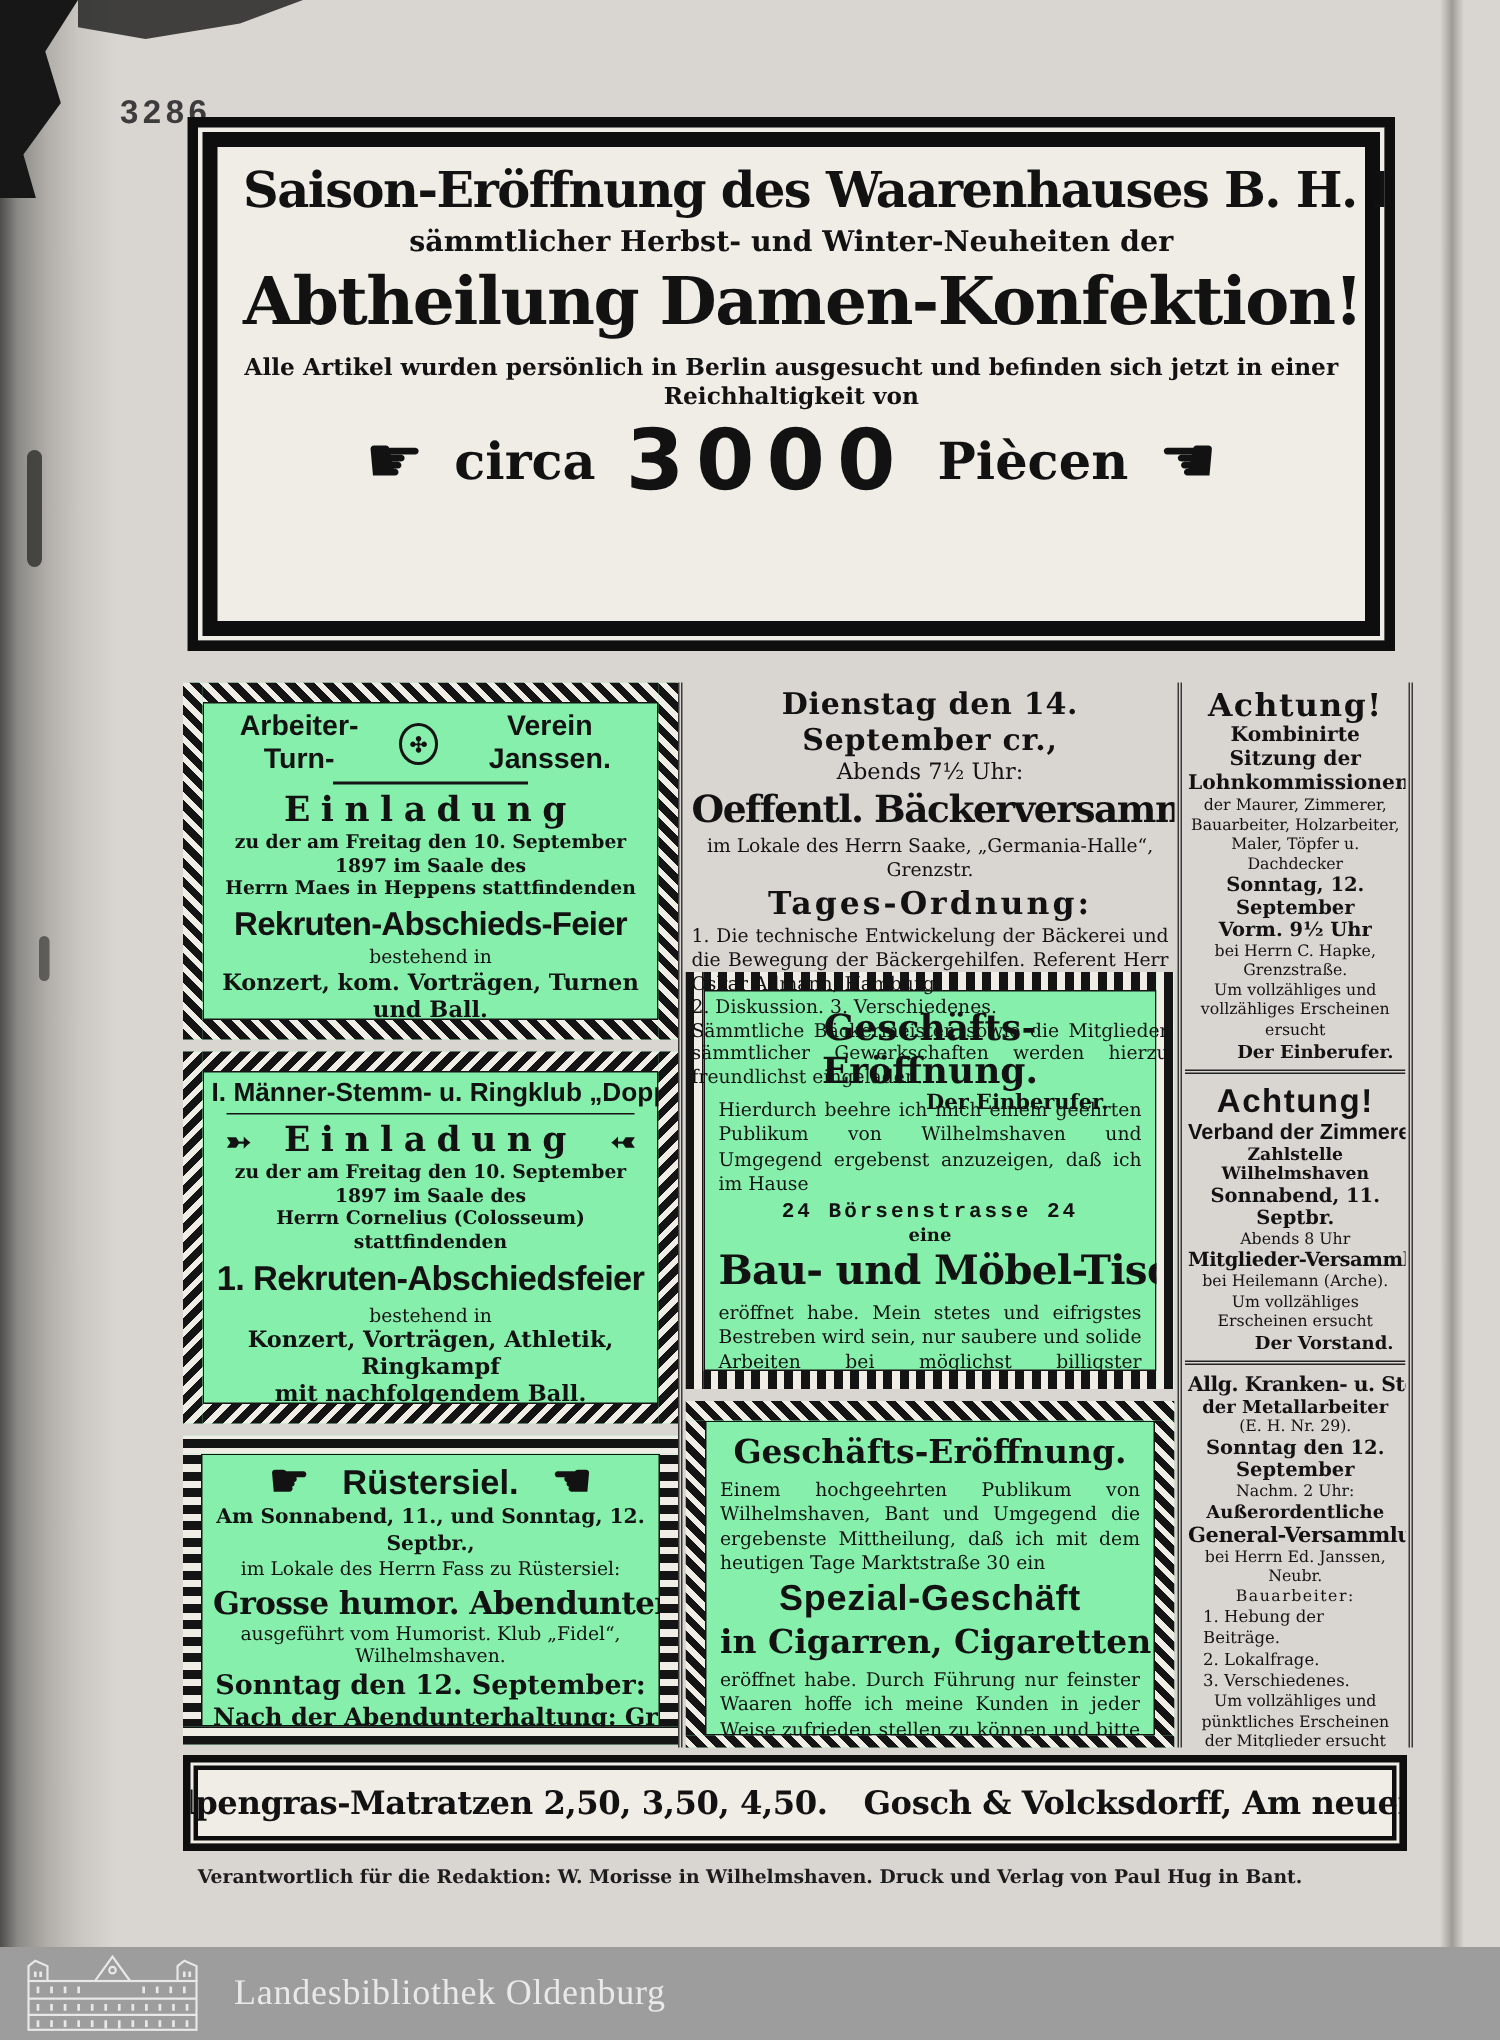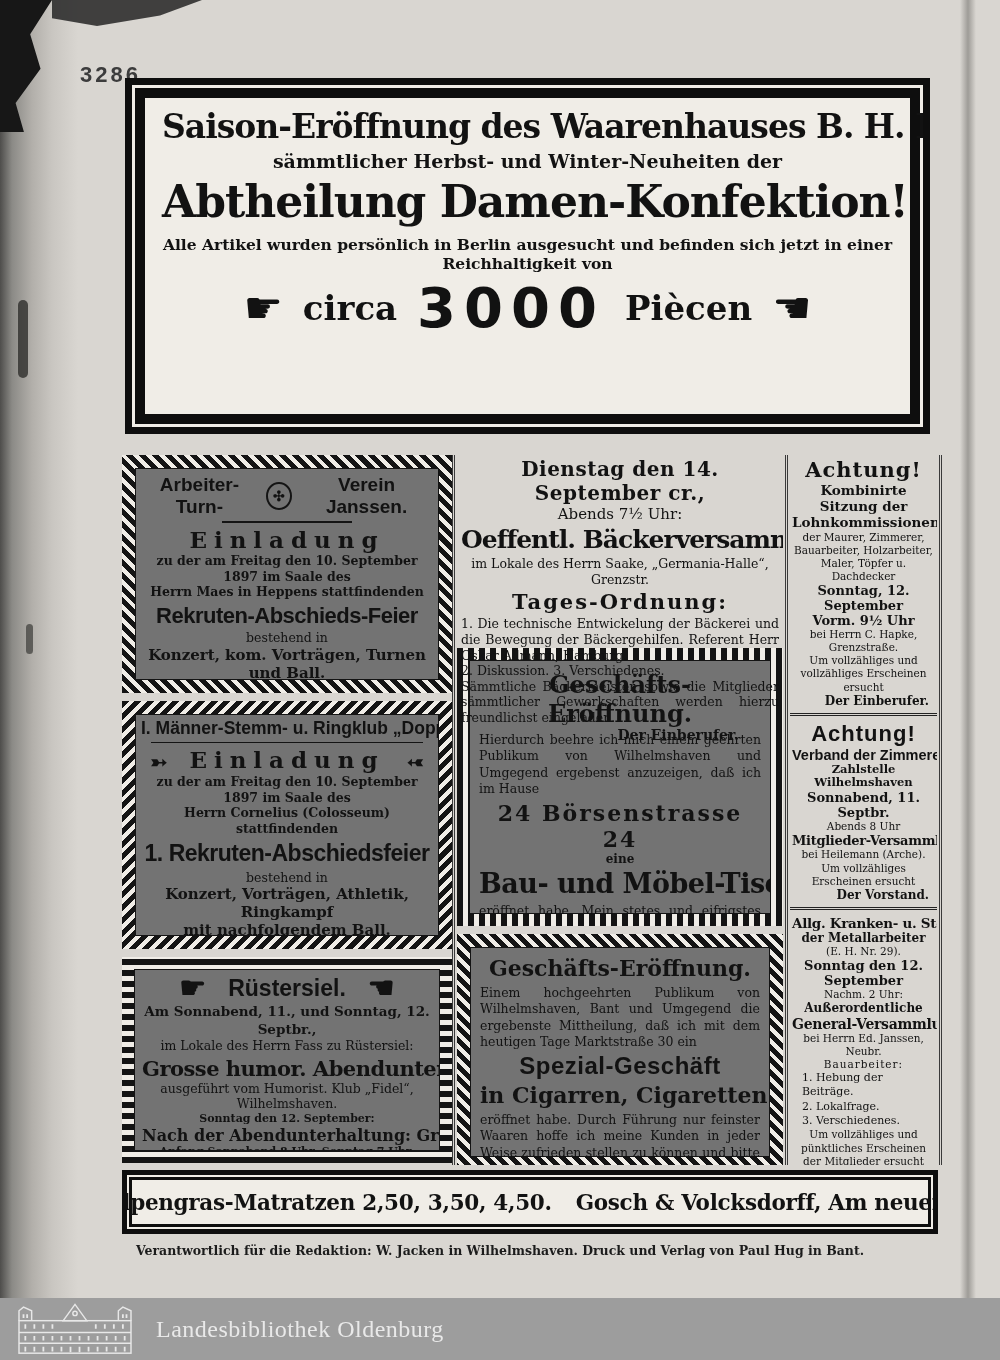--- a/index.html
+++ b/index.html
@@ -16,21 +16,21 @@
   .top-smudge{position:absolute;left:52px;top:0;width:150px;height:26px;background:#242424;
     clip-path:polygon(0 0,100% 0,72% 60%,30% 100%,0 70%);opacity:.85;}
   .edge-blot{position:absolute;left:18px;top:300px;width:10px;height:78px;background:#2e2e2c;border-radius:6px;opacity:.8;}
   .edge-blot2{position:absolute;left:26px;top:624px;width:7px;height:30px;background:#3a3a38;border-radius:4px;opacity:.7;}
   .right-streak{position:absolute;left:960px;top:0;width:16px;height:1298px;
     background:linear-gradient(90deg,rgba(120,118,114,0) 0,rgba(110,108,104,.55) 50%,rgba(120,118,114,0) 100%);}
   .page-number{position:absolute;left:80px;top:34px;font-family:Liberation Sans, sans-serif;
     font-weight:bold;font-size:22px;letter-spacing:3px;color:#3c3c3c;margin-top:28px;}
   
   .c{text-align:center;} .b{font-weight:bold;}
-  .ad{background:#737373;box-sizing:border-box;overflow:hidden;}
+  .ad{background:#86efac;box-sizing:border-box;overflow:hidden;}
   .inner-line{box-shadow:inset 0 0 0 1px #141414;}
   .b-cross{border:13px solid #141414;border-image:repeating-linear-gradient(45deg,#141414 0 5px,#f0ede7 5px 9px) 13;}
   .b-star{border:13px solid #141414;border-image:repeating-linear-gradient(135deg,#141414 0 5px,#f0ede7 5px 9px) 13;}
   .b-chain{border:12px solid #141414;border-image:repeating-linear-gradient(90deg,#141414 0 6px,#f0ede7 6px 11px) 12;}
   .b-chainv{border:12px solid #141414;border-image:repeating-linear-gradient(0deg,#141414 0 6px,#f0ede7 6px 11px) 12;}
   .vrule{position:absolute;top:455px;height:710px;border-left:3px double #3a3a3a;}
   .rsep{border-top:3px double #222;margin:3px 0;}
   .thin-rule{border-top:1.5px solid #141414;}
   
   .banner{position:absolute;left:125px;top:78px;width:805px;height:356px;background:#f0ede7;
@@ -56,42 +56,42 @@
   .ad-heppens{height:238px;padding:4px 6px;}
   .hp-club{display:flex;justify-content:center;align-items:center;gap:8px;
     font-family:"Liberation Sans",sans-serif;font-weight:bold;font-size:19px;margin-top:2px;}
   .emblem{display:inline-flex;justify-content:center;align-items:center;width:24px;height:24px;
     border:2px solid #141414;border-radius:50%;font-size:14px;font-weight:bold;}
   .hp-rule{width:130px;border-top:2px solid #141414;margin:3px auto;}
   .sp-head{font-size:23px;font-weight:bold;letter-spacing:7px;margin-top:2px;}
   .small-line{font-size:12.5px;line-height:1.25;}
   .hp-title{font-family:"Liberation Sans",sans-serif;font-weight:bold;font-size:22px;letter-spacing:-.5px;margin:3px 0 1px 0;white-space:nowrap;}
   .mid-line{font-size:15px;font-weight:bold;}
-  .tiny-b{font-size:11px;font-weight:bold;line-height:1.3;}
+  .tiny-b{font-size:18px;font-weight:bold;line-height:1.3;}
   .ad-eiche{height:248px;margin-top:8px;padding:4px 6px;}
   .de-club{font-family:"Liberation Sans",sans-serif;font-weight:bold;font-size:17.5px;text-align:center;white-space:nowrap;}
   .orn{font-size:20px;vertical-align:middle;}
   .orn.flip{display:inline-block;transform:scaleX(-1);}
   .de-title{font-family:"Liberation Sans",sans-serif;font-weight:bold;font-size:23px;letter-spacing:-.5px;margin:3px 0;white-space:nowrap;}
   .ad-ruester{height:206px;margin-top:8px;padding:4px 8px;}
   .ru-head{font-family:"Liberation Sans",sans-serif;font-weight:bold;font-size:23px;display:flex;justify-content:center;align-items:center;gap:22px;}
   .ru-hand{font-size:30px;line-height:1;}
   .ru-main{font-size:21px;font-weight:bold;letter-spacing:-.5px;white-space:nowrap;margin:2px 0 0 0;}
   .ru-ball{font-size:16px;font-weight:bold;white-space:nowrap;}
   
   .ad-baecker{height:184px;padding:2px 4px;}
   .bk-date{font-size:20px;font-weight:bold;letter-spacing:.5px;}
   .bk-time{font-size:15px;font-weight:normal;}
   .bk-title{font-size:25px;font-weight:bold;letter-spacing:-1px;white-space:nowrap;margin:2px 0;}
   .bk-agenda{font-size:21px;font-weight:bold;letter-spacing:2px;margin:2px 0;}
   .just{text-align:justify;}
   .ad-plathe{height:278px;margin-top:5px;padding:8px 10px;}
   .ge-title{font-size:24px;font-weight:bold;margin-top:2px;}
   .ge-body{font-size:12.5px;line-height:1.3;margin-top:4px;}
-  .pl-addr{font-size:22px;font-weight:bold;letter-spacing:2px;margin-top:3px;}
+  .pl-addr{font-size:14px;font-weight:bold;letter-spacing:2px;margin-top:3px;font-family:Liberation Mono, monospace;}
   .pl-eine{font-size:12px;font-weight:bold;}
   .pl-main{font-size:27px;font-weight:bold;letter-spacing:-.5px;white-space:nowrap;margin:2px 0;}
   .ad-korn{height:236px;margin-top:8px;padding:6px 10px;}
   .ko-line1{font-family:"Liberation Sans",sans-serif;font-weight:bold;font-size:24px;letter-spacing:.5px;margin-top:2px;}
   .ko-line2{font-size:22px;font-weight:bold;white-space:nowrap;margin:2px 0;}
   
   .rad{padding:2px 2px;}
   .r-achtung{font-size:21px;font-weight:bold;letter-spacing:1px;}
   .r-b1{font-size:13.5px;font-weight:bold;line-height:1.2;}
   .r-sm{font-size:10.5px;line-height:1.25;}
@@ -279,21 +279,21 @@
 
   </div>
 
 </div>
 
 <div class="bottom-ad">
   <span class="ba-text">Große Alpengras-Matratzen 2,50, 3,50, 4,50.</span>
   <span class="ba-text">Gosch &amp; Volcksdorff, Am neuen Markt.</span>
 </div>
 
-<div class="imprint">Verantwortlich für die Redaktion: W. Jacken in Wilhelmshaven.   Druck und Verlag von Paul Hug in Bant.</div>
+<div class="imprint">Verantwortlich für die Redaktion: W. Morisse in Wilhelmshaven.   Druck und Verlag von Paul Hug in Bant.</div>
 
 <div class="footer">
   <div class="footer-logo">
     <svg width="118" height="56" viewBox="0 0 130 62">
       <g fill="none" stroke="#e8e8e8" stroke-width="1.6">
         <rect x="3" y="24" width="124" height="36"></rect>
         <polyline points="3,24 3,13 8,9 17,13 17,24"></polyline>
         <polyline points="113,24 113,13 118,9 127,13 127,24"></polyline>
         <polygon points="52,24 65,6 78,24"></polygon>
         <line x1="3" y1="37" x2="127" y2="37"></line>

